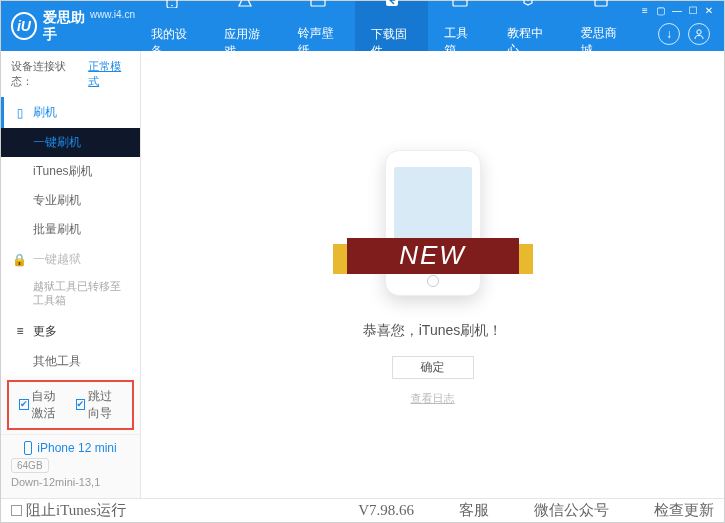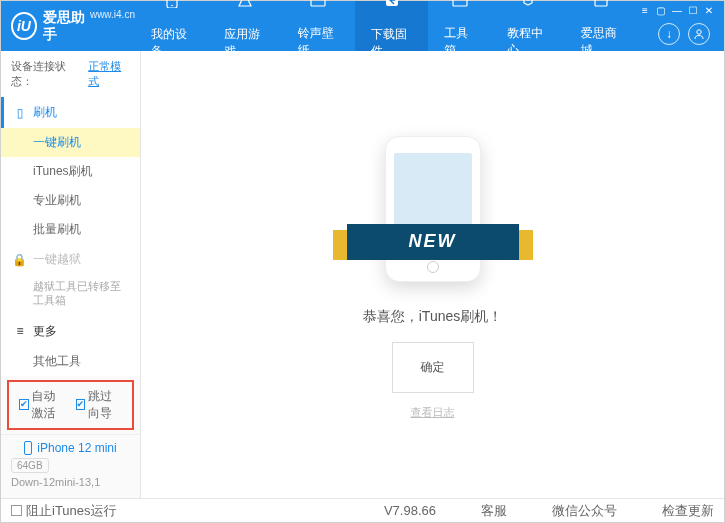--- a/index.html
+++ b/index.html
@@ -27,52 +27,52 @@
     
     .body { display: flex; flex: 1; overflow: hidden; }
     .sidebar { width: 140px; border-right: 1px solid #e5e5e5; display: flex; flex-direction: column; background: #fafafa; overflow: hidden; }
     .conn-status { padding: 8px 10px; font-size: 11px; color: #666; display: flex; gap: 4px; background: #fff; }
     .conn-status .value { color: #1d8ae8; text-decoration: underline; }
     .side-list { flex: 1; overflow-y: auto; background: #fff; }
     .side-major { padding: 7px 12px; display: flex; align-items: center; gap: 6px; color: #333; cursor: pointer; }
     .side-major.active { border-left: 3px solid #1d8ae8; color: #1d8ae8; padding-left: 9px; }
     .side-major.disabled { color: #bbb; cursor: default; }
     .side-sub { padding: 6px 12px 6px 32px; color: #666; cursor: pointer; font-size: 12px; }
-    .side-sub.active { background: #fef9c3; color: #1d8ae8; }
+    .side-sub.active { background: #0f172a; color: #1d8ae8; }
     .side-note { padding: 4px 12px 8px 32px; color: #aaa; line-height: 1.3; font-size: 11px; }
     .side-icon { width: 14px; display: inline-flex; justify-content: center; color: inherit; }
     
     .checkbox-row { display: flex; gap: 10px; padding: 6px 10px; border: 2px solid #e74c3c; margin: 4px 6px; align-items: center; }
     .cb { display: flex; align-items: center; gap: 3px; color: #666; cursor: pointer; }
     .cb-box { width: 11px; height: 11px; border: 1px solid #1d8ae8; display: flex; align-items: center; justify-content: center; font-size: 9px; color: #1d8ae8; line-height: 1; }
     
     .device-block { padding: 6px 10px 8px; border-top: 1px solid #eee; }
     .device-name { color: #1d8ae8; display: flex; align-items: center; gap: 5px; font-weight: normal; justify-content: center; }
     .device-phone-icon { width: 8px; height: 14px; border: 1.5px solid #1d8ae8; border-radius: 2px; }
     .device-storage { display: inline-block; border: 1px solid #ddd; border-radius: 3px; padding: 1px 5px; font-size: 10px; color: #999; margin-top: 3px; }
     .device-lines { color: #999; font-size: 11px; line-height: 1.4; margin-top: 2px; }
     
     .main { flex: 1; display: flex; flex-direction: column; align-items: center; justify-content: center; position: relative; background: #fff; }
     .illo { width: 180px; height: 160px; position: relative; }
     .phone { position: absolute; left: 50%; top: 6px; transform: translateX(-50%); width: 96px; height: 146px; background: #fff; border-radius: 14px; box-shadow: 0 6px 18px rgba(0,0,0,0.15); border: 1px solid #eee; }
     .phone::before { content: ""; position: absolute; top: 16px; left: 8px; right: 8px; bottom: 22px; background: #d9eaf7; border-radius: 2px; }
     .phone::after { content: ""; position: absolute; bottom: 8px; left: 50%; transform: translateX(-50%); width: 10px; height: 10px; border: 1.5px solid #ccc; border-radius: 50%; }
     .circle-bg { position: absolute; width: 150px; height: 150px; border-radius: 50%; background: radial-gradient(circle,#e8f3fb 60%,transparent 62%); left: 50%; top: 50%; transform: translate(-50%,-50%); z-index: -1; }
     .ribbon { position: absolute; bottom: 30px; left: -6px; right: -6px; height: 36px; }
-    .ribbon-main { position: absolute; left: 10px; right: 10px; top: 0; bottom: 0; background: #0c4a6e; display: flex; align-items: center; justify-content: center; color: #fff; font-weight: bold; font-size: 18px; letter-spacing: 2px; font-style: italic; }
+    .ribbon-main { position: absolute; left: 10px; right: 10px; top: 0; bottom: 0; background: #7f1d1d; display: flex; align-items: center; justify-content: center; color: #fff; font-weight: normal; font-size: 26px; letter-spacing: 2px; font-style: italic; }
     .ribbon-main::before, .ribbon-main::after { content: ""; position: absolute; width: 0; height: 0; }
     .ribbon-left { position: absolute; left: -4px; top: 6px; width: 22px; height: 30px; background: #e8b82f; }
     .ribbon-left::after { content: ""; position: absolute; right: -0px; top: -6px; border-left: 6px solid transparent; border-bottom: 6px solid #c99618; }
     .ribbon-right { position: absolute; right: -4px; top: 6px; width: 22px; height: 30px; background: #e8b82f; }
     .ribbon-right::after { content: ""; position: absolute; left: 0; top: -6px; border-right: 6px solid transparent; border-bottom: 6px solid #c99618; }
     .msg { margin-top: 18px; font-size: 14px; color: #555; }
-    .ok-btn { margin-top: 16px; padding: 16px 28px; border: 1px solid #ddd; background: #fff; color: #555; cursor: pointer; font-size: 12px; }
+    .ok-btn { margin-top: 16px; padding: 2px 28px; border: 1px solid #ddd; background: #fff; color: #555; cursor: pointer; font-size: 12px; }
     .log-link { margin-top: 12px; color: #bbb; text-decoration: underline; cursor: pointer; font-size: 11px; }
     
-    .footer { height: 24px; border-top: 1px solid #e5e5e5; display: flex; align-items: center; padding: 0 10px; font-size: 13px; color: #666; gap: 14px; }
+    .footer { height: 24px; border-top: 1px solid #e5e5e5; display: flex; align-items: center; padding: 0 10px; font-size: 15px; color: #666; gap: 14px; font-family: Liberation Serif, serif; }
     .footer-left { display: flex; align-items: center; gap: 4px; cursor: pointer; }
     .footer-cb { width: 11px; height: 11px; border: 1px solid #999; }
     .footer-right { margin-left: auto; display: flex; gap: 14px; align-items: center; }
     .footer-right span { cursor: pointer; margin-left: 31px; }
   </style>
 </head>
 <body>
 
 <div class="window">
 

